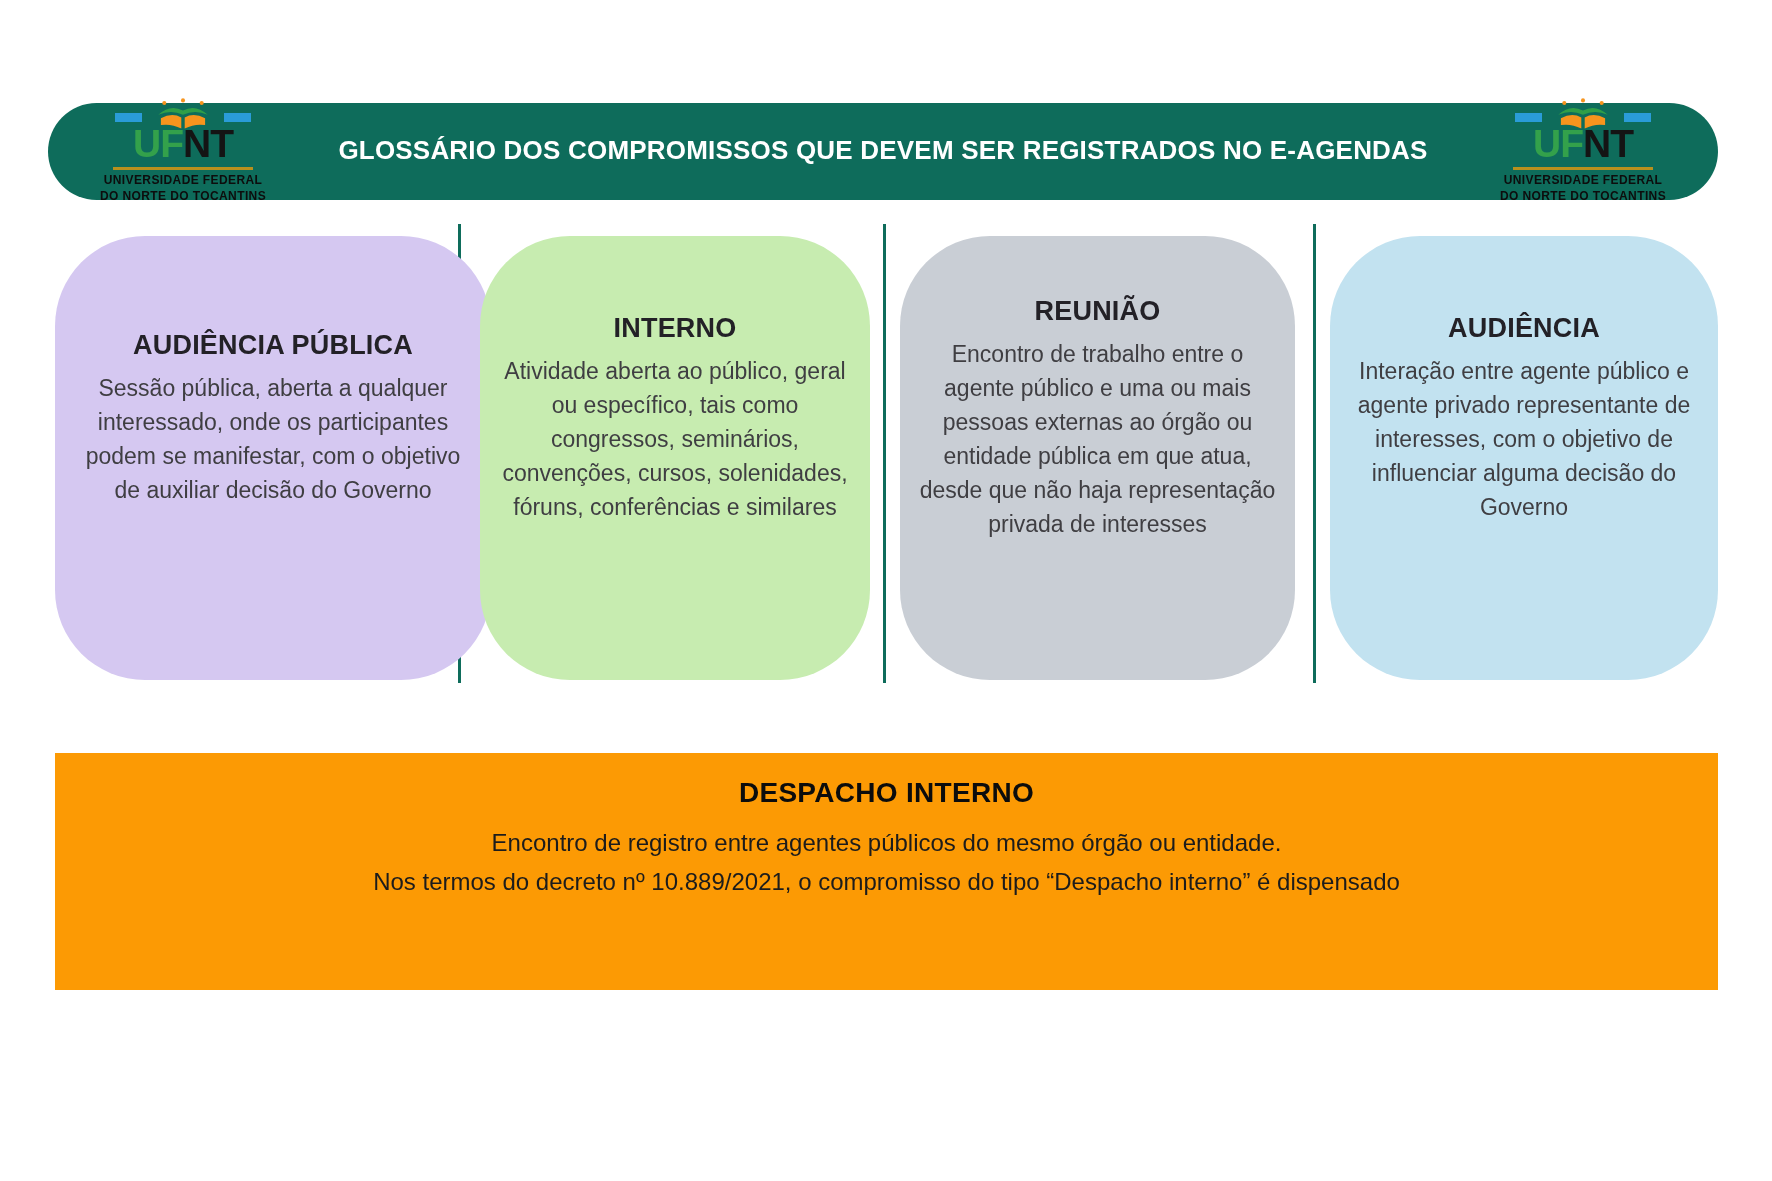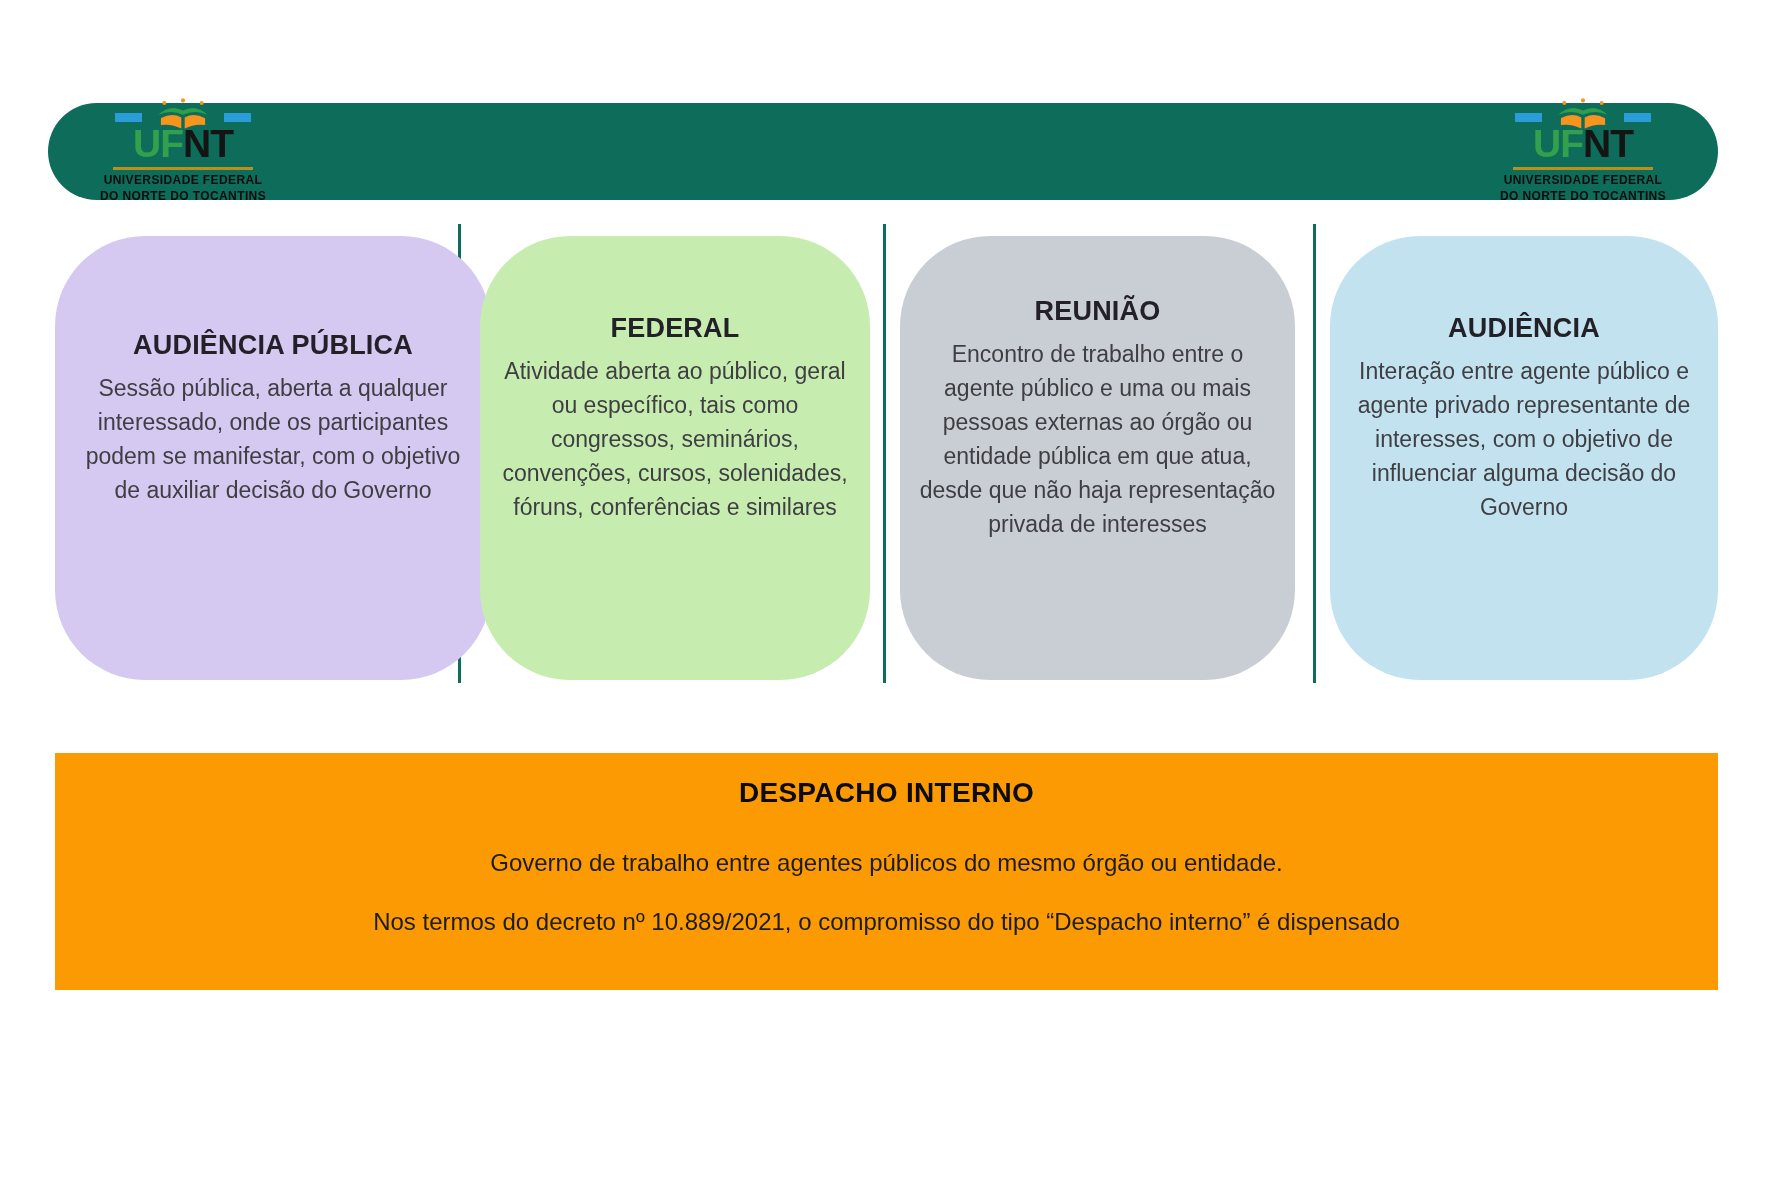--- a/index.html
+++ b/index.html
@@ -69,20 +69,21 @@
         <span class="logo-bar" style="background-color: rgb(42, 156, 216);"></span>
       </div>
       <div class="logo-acronym">
         <span style="color: rgb(51, 161, 75);">UF</span><span style="color: rgb(20, 20, 20);">NT</span>
       </div>
       <div class="logo-rule" style="background-color: rgb(184, 144, 29);"></div>
       <div class="logo-line">UNIVERSIDADE FEDERAL</div>
       <div class="logo-line">DO NORTE DO TOCANTINS</div>
     </div>
 
+    <h1 class="header-title" style="color: rgb(255, 255, 255);">GLOSSÁRIO DOS COMPROMISSOS QUE DEVEM SER REGISTRADOS NO E-AGENDAS</h1>
 
     <div class="logo">
       <div class="logo-top">
         <span class="logo-bar" style="background-color: rgb(42, 156, 216);"></span>
         <svg class="book-icon" viewBox="0 0 72 40">
           <circle cx="14" cy="7" r="2.4" fill="#f7941d"></circle>
           <circle cx="36" cy="4" r="2.4" fill="#f7941d"></circle>
           <circle cx="58" cy="7" r="2.4" fill="#f7941d"></circle>
           <path d="M7 21 Q21 8 36 16 Q51 8 65 21 Q50 14 36 21 Q22 14 7 21 Z" fill="#2f9e48"></path>
           <path d="M10 25 Q23 18 34 24 L34 37 Q22 31 10 33 Z" fill="#f7941d"></path>
@@ -102,33 +103,33 @@
   <div class="divider" style="left: 458px; background-color: rgb(14, 108, 91);"></div>
   <div class="divider" style="left: 883px; background-color: rgb(14, 108, 91);"></div>
   <div class="divider" style="left: 1313px; background-color: rgb(14, 108, 91);"></div>
 
   <section class="card" style="left: 55px; width: 436px; background-color: rgb(213, 200, 241);">
     <h2 class="card-title">AUDIÊNCIA PÚBLICA</h2>
     <p class="card-body">Sessão pública, aberta a qualquer interessado, onde os participantes podem se manifestar, com o objetivo de auxiliar decisão do Governo</p>
   </section>
 
   <section class="card" style="left: 480px; width: 390px; background-color: rgb(199, 236, 176);">
-    <h2 class="card-title">FEDERAL</h2>
+    <h2 class="card-title">INTERNO</h2>
     <p class="card-body">Atividade aberta ao público, geral ou específico, tais como congressos, seminários, convenções, cursos, solenidades, fóruns, conferências e similares</p>
   </section>
 
   <section class="card" style="left: 1330px; width: 388px; background-color: rgb(194, 226, 240);">
     <h2 class="card-title">AUDIÊNCIA</h2>
     <p class="card-body">Interação entre agente público e agente privado representante de interesses, com o objetivo de influenciar alguma decisão do Governo</p>
   </section>
 
   <section class="card" style="left: 900px; width: 395px; background-color: rgb(201, 206, 213);">
     <h2 class="card-title">REUNIÃO</h2>
     <p class="card-body">Encontro de trabalho entre o agente público e uma ou mais pessoas externas ao órgão ou entidade pública em que atua, desde que não haja representação privada de interesses</p>
   </section>
 
-  <section class="footer" style="background-color: rgb(252, 154, 4); gap: 20px;">
+  <section class="footer" style="background-color: rgb(252, 154, 4);">
     <h2 class="footer-title">DESPACHO INTERNO</h2>
-    <p class="footer-line">Governo de trabalho entre agentes públicos do mesmo órgão ou entidade.</p>
+    <p class="footer-line">Encontro de registro entre agentes públicos do mesmo órgão ou entidade.</p>
     <p class="footer-line">Nos termos do decreto nº 10.889/2021, o compromisso do tipo “Despacho interno” é dispensado</p>
   </section>
 
 </div>
 
 </body></html>

